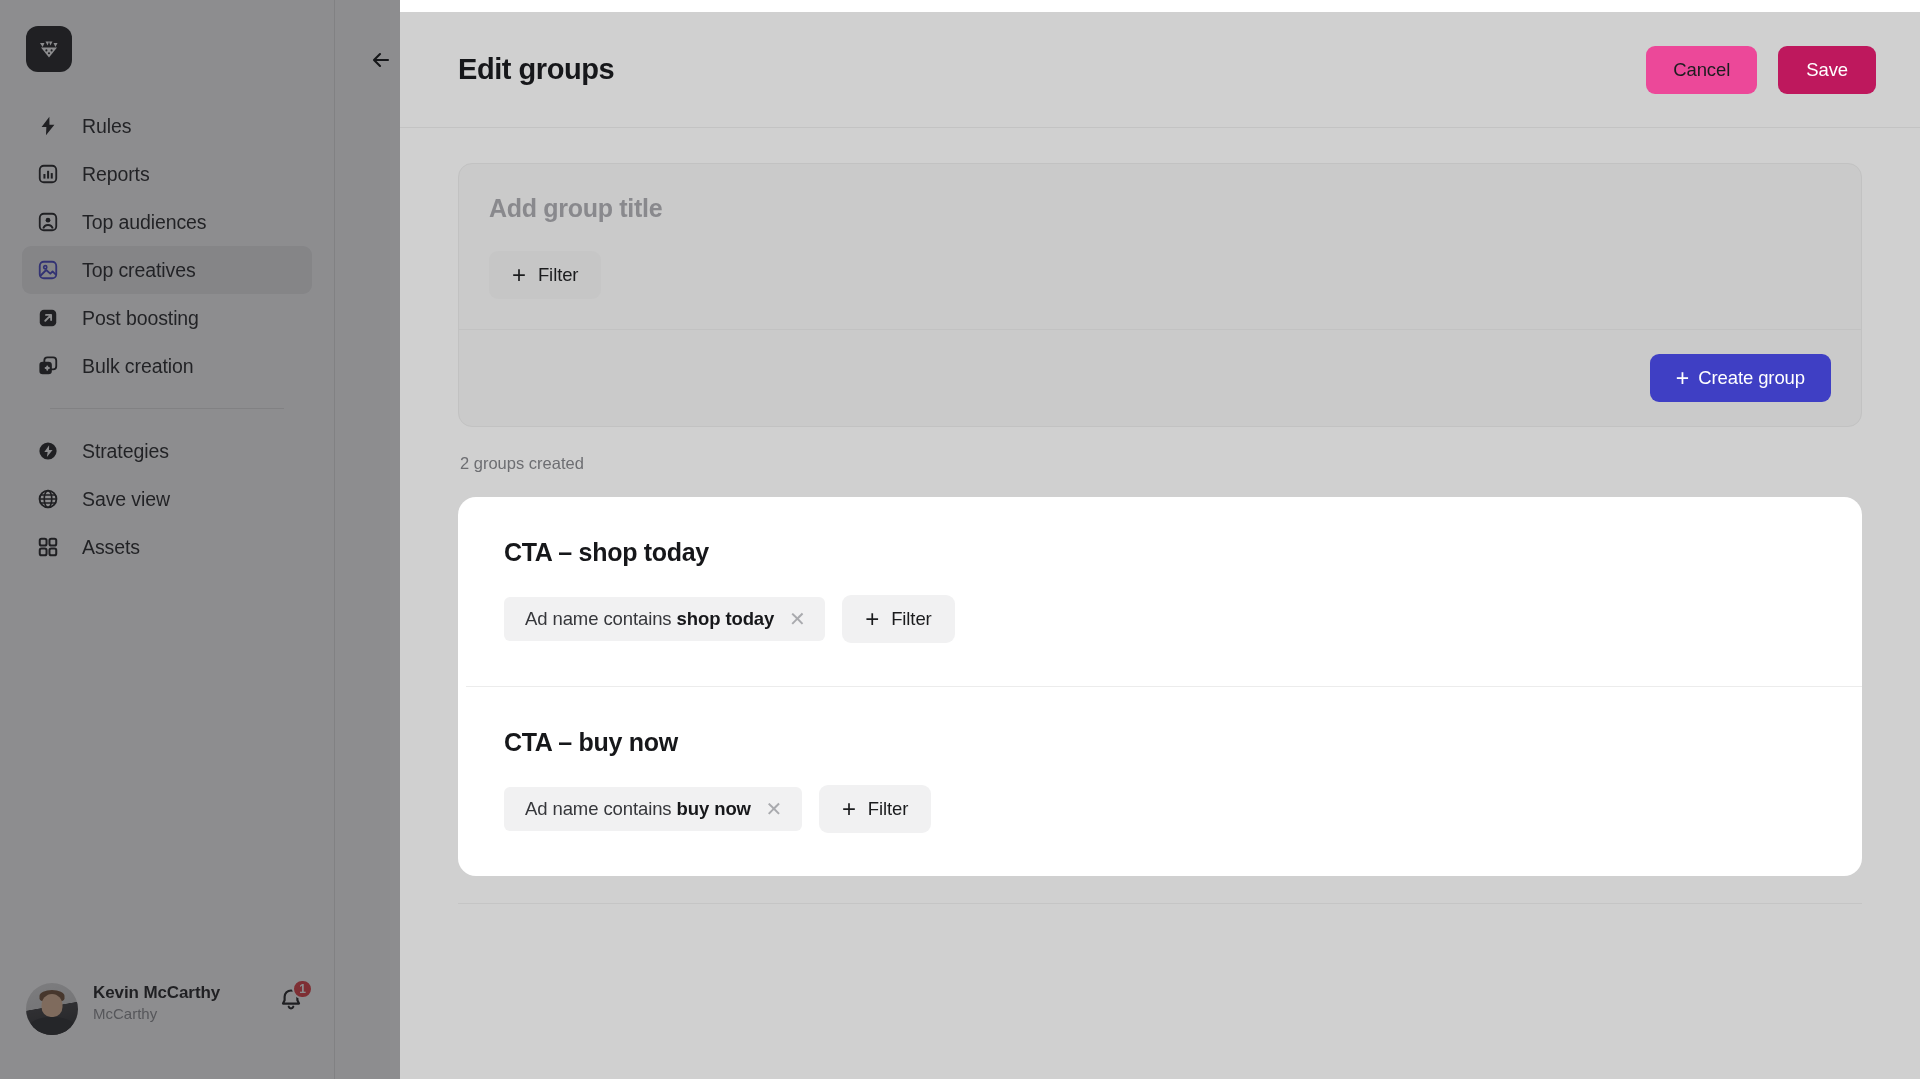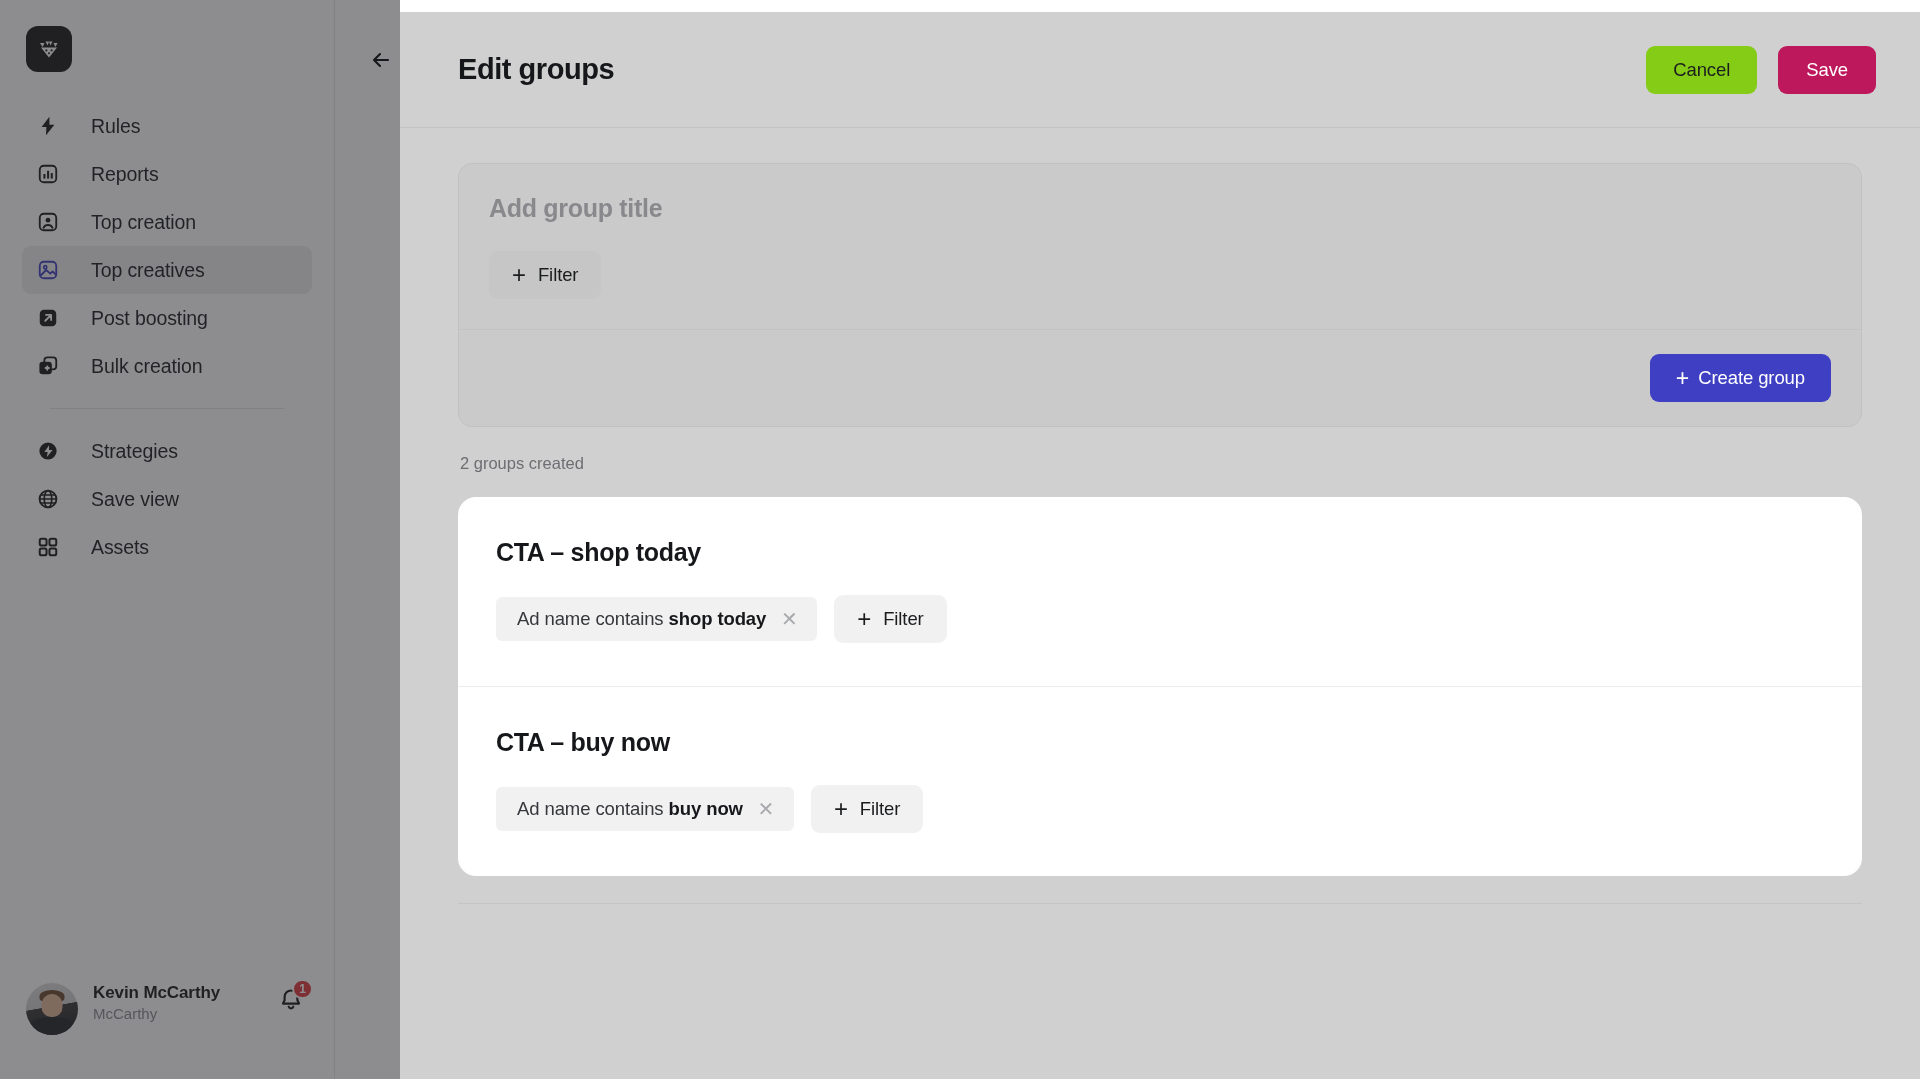--- a/index.html
+++ b/index.html
@@ -20,21 +20,21 @@
     border-right: 1px solid #e6e6e6;
   }
   .logo-wrap { padding: 26px 0 0 26px; }
   .logo {
     width: 46px; height: 46px; border-radius: 12px;
     background: #18191b;
     display: flex; align-items: center; justify-content: center;
   }
   .nav { margin-top: 30px; padding: 0 22px; }
   .nav-item {
-    display: flex; align-items: center; gap: 31px;
+    display: flex; align-items: center; gap: 22px;
     height: 48px; padding: 0 14px; border-radius: 9px;
     cursor: pointer;
   }
   .nav-item.active { background: #ededef; }
   .nav-ico { width: 24px; height: 24px; flex: 0 0 24px; display: flex; align-items: center; justify-content: center; }
   .nav-label { font-size: 19.5px; color: #1b1c1e; letter-spacing: -0.1px; }
   .nav-divider { height: 1px; background: #e6e6e6; margin: 18px 28px 18px 28px; }
 
   .spacer { flex: 1 1 auto; }
 
@@ -102,21 +102,21 @@
     border-bottom: 1px solid #c3c3c3;
   }
   .panel-title { font-size: 29px; font-weight: 700; color: #16171a; letter-spacing: -0.45px; }
   .hdr-actions { margin-left: auto; display: flex; align-items: center; gap: 21px; }
   .btn {
     border: none; border-radius: 9px; cursor: pointer;
     font-family: "Liberation Sans", sans-serif;
     font-size: 18.5px; letter-spacing: -0.1px;
     display: inline-flex; align-items: center; justify-content: center;
   }
-  .btn-cancel { height: 48px; padding: 0 27px; background: #84cc16; color: #1c1d1f; }
+  .btn-cancel { height: 48px; padding: 0 27px; background: #ec4899; color: #1c1d1f; }
   .btn-primary { height: 48px; padding: 0 28px; background: #be185d; color: #ffffff; }
   .btn-create { height: 48px; padding: 0 26px; background: #3f3fc4; color: #ffffff; gap: 9px; }
 
   .panel-body { flex: 1 1 auto; overflow: hidden; padding: 35px 58px 0 58px; }
 
   
   .builder {
     background: #cacaca;
     border: 1px solid #c2c2c2;
     border-radius: 14px;
@@ -151,20 +151,21 @@
   .groups-count {
     font-size: 16.5px; color: #6d6e72;
     padding: 27px 0 24px 2px;
   }
 
   
   .groups-card {
     background: #ffffff;
     border-radius: 18px;
     overflow: hidden;
+    padding-left: 8px;
   }
   .group-row { padding: 41px 38px 43px 38px; }
   .group-row + .group-row { border-top: 1px solid #ececec; }
   .group-name {
     font-size: 25px; font-weight: 700; color: #16171a;
     letter-spacing: -0.3px; margin-bottom: 28px;
   }
   .token {
     display: inline-flex; align-items: center; gap: 14px;
     height: 44px; padding: 0 19px 0 21px; border-radius: 6px;
@@ -229,21 +230,21 @@
       </div>
 
       <div class="nav-item">
         <span class="nav-ico">
           <svg width="22" height="22" viewBox="0 0 24 24">
             <rect x="3" y="3" width="18" height="18" rx="4.5" fill="none" stroke="#18191b" stroke-width="2"></rect>
             <circle cx="12" cy="10" r="2.6" fill="#18191b"></circle>
             <path d="M6.8 19.2 a5.4 5.4 0 0 1 10.4 0" fill="none" stroke="#18191b" stroke-width="2"></path>
           </svg>
         </span>
-        <span class="nav-label">Top creation</span>
+        <span class="nav-label">Top audiences</span>
       </div>
 
       <div class="nav-item active">
         <span class="nav-ico">
           <svg width="22" height="22" viewBox="0 0 24 24">
             <rect x="3" y="3" width="18" height="18" rx="4.5" fill="none" stroke="#3f3fc4" stroke-width="2"></rect>
             <circle cx="9" cy="9" r="1.7" fill="none" stroke="#3f3fc4" stroke-width="1.8"></circle>
             <path d="M4 18 L10 12 L14.5 16 L17 13.6 L20 16.6" fill="none" stroke="#3f3fc4" stroke-width="2" stroke-linejoin="round" stroke-linecap="round"></path>
           </svg>
         </span>

